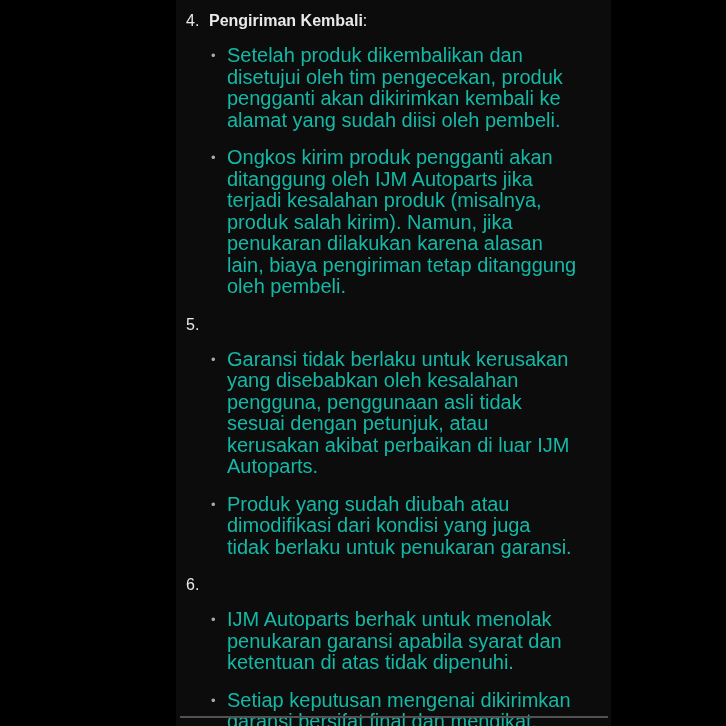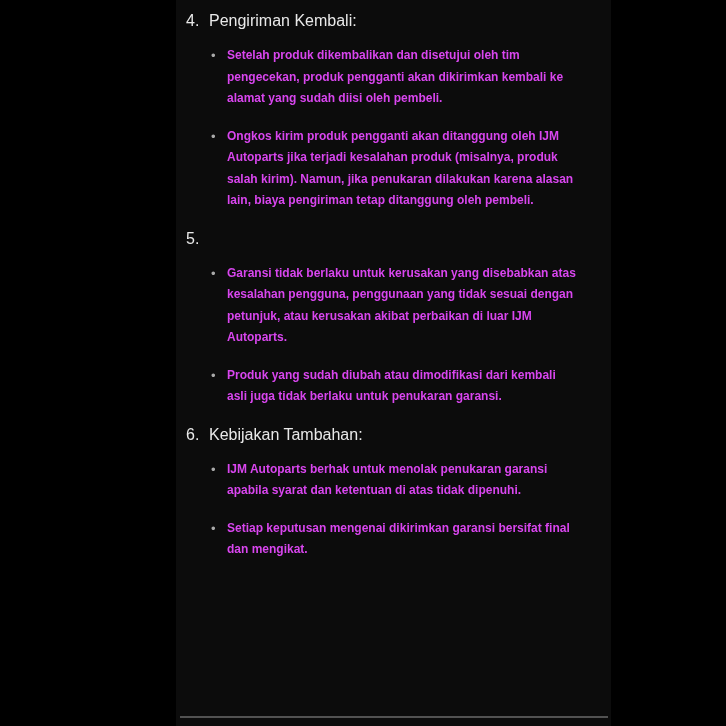--- a/index.html
+++ b/index.html
@@ -24,37 +24,36 @@
   }
   .section { margin-bottom: 7px; }
   .section-head {
     display: flex;
     font-size: 16px;
     line-height: 21px;
     color: #e9e9e9;
     margin-bottom: 14px;
   }
   .sec-num { width: 23px; flex: 0 0 auto; }
-  .sec-title { font-weight: normal; }
+  .sec-title { font-weight: bold; }
   .bullets { padding-left: 25px; }
   .bullet {
     display: flex;
     margin-bottom: 16px;
   }
   .marker {
     width: 16px; flex: 0 0 auto;
     color: #aaaaaa;
     font-size: 13px;
     line-height: 21.5px;
   }
   .btext {
-    font-size: 12px;
+    font-size: 20px;
     line-height: 21.5px;
-    color: #d946ef;
-    font-weight: bold;
+    color: #14b8a6;
   }
   .divider {
     position: absolute;
     left: 180px; bottom: 8px;
     width: 428px; height: 2px;
     background: #525252;
   }
 </style>
 </head>
 <body>
@@ -79,33 +78,32 @@
       </div>
     </section>
 
     <section class="section">
       <div class="section-head">
         <span class="sec-num">5.</span>
       </div>
       <div class="bullets">
         <div class="bullet">
           <span class="marker">•</span>
-          <span class="btext">Garansi tidak berlaku untuk kerusakan yang disebabkan atas kesalahan pengguna, penggunaan yang tidak sesuai dengan petunjuk, atau kerusakan akibat perbaikan di luar IJM Autoparts.</span>
+          <span class="btext">Garansi tidak berlaku untuk kerusakan yang disebabkan oleh kesalahan pengguna, penggunaan asli tidak sesuai dengan petunjuk, atau kerusakan akibat perbaikan di luar IJM Autoparts.</span>
         </div>
         <div class="bullet">
           <span class="marker">•</span>
-          <span class="btext">Produk yang sudah diubah atau dimodifikasi dari kembali asli juga tidak berlaku untuk penukaran garansi.</span>
+          <span class="btext">Produk yang sudah diubah atau dimodifikasi dari kondisi yang juga tidak berlaku untuk penukaran garansi.</span>
         </div>
       </div>
     </section>
 
     <section class="section">
       <div class="section-head">
         <span class="sec-num">6.</span>
-        <span><span class="sec-title">Kebijakan Tambahan</span><span>:</span></span>
       </div>
       <div class="bullets">
         <div class="bullet">
           <span class="marker">•</span>
           <span class="btext">IJM Autoparts berhak untuk menolak penukaran garansi apabila syarat dan ketentuan di atas tidak dipenuhi.</span>
         </div>
         <div class="bullet">
           <span class="marker">•</span>
           <span class="btext">Setiap keputusan mengenai dikirimkan garansi bersifat final dan mengikat.</span>
         </div>

